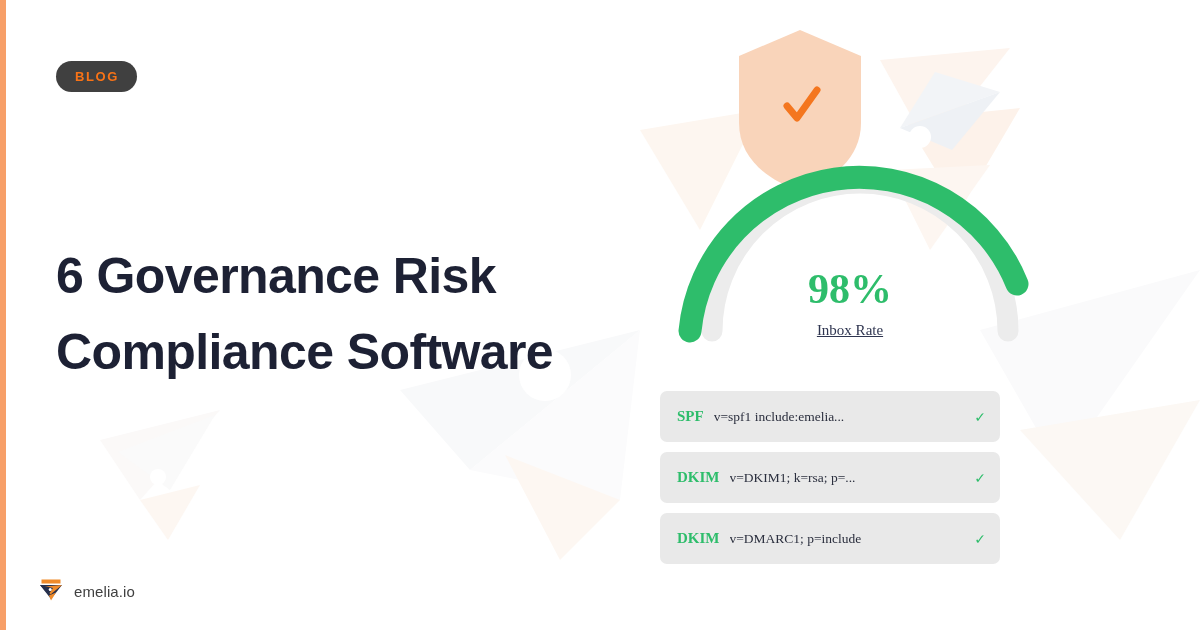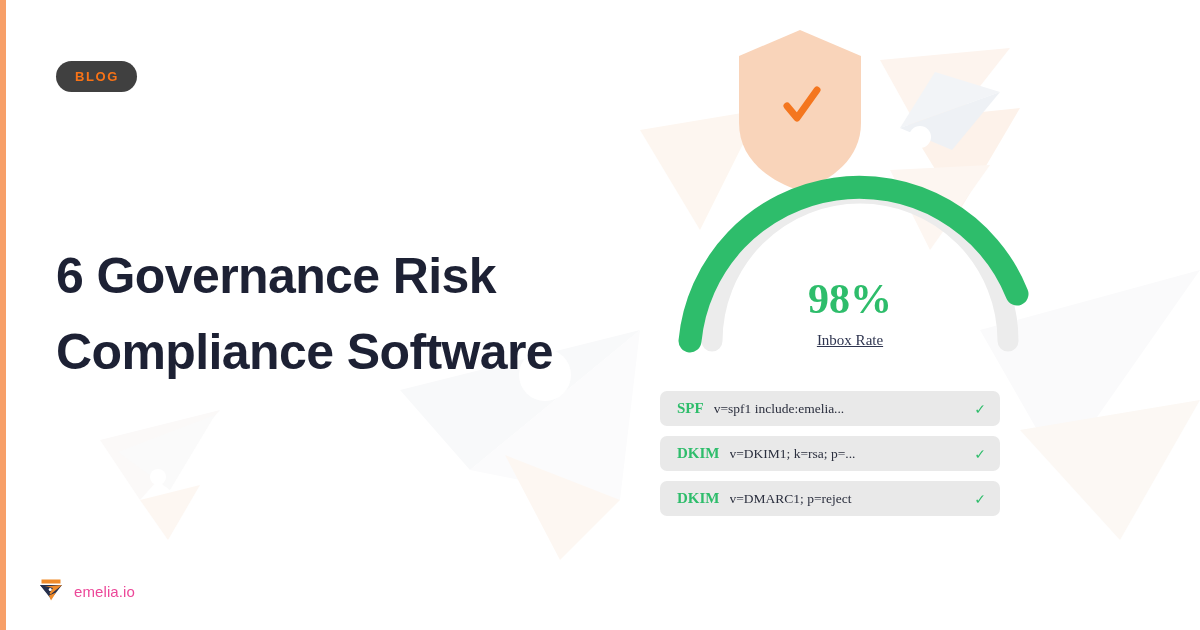--- a/index.html
+++ b/index.html
@@ -80,21 +80,21 @@
     left: 38px;
     top: 578px;
     display: flex;
     align-items: center;
     gap: 10px;
     z-index: 10;
   }
   .brand-logo { width: 26px; height: 26px; display: block; }
   .brand-name {
     font-size: 15px;
-    color: #ec4899;
+    color: #404040;
     letter-spacing: 0.1px;
     text-align: center;
   }
 
   
   .visual {
     position: absolute;
     left: 640px;
     top: 0;
     width: 560px;
@@ -107,21 +107,21 @@
     left: 95px;
     top: 28px;
     width: 130px;
     height: 165px;
   }
   .shield-svg { width: 130px; height: 165px; display: block; }
 
   .gauge-wrap {
     position: absolute;
     left: 20px;
-    top: 126px;
+    top: 116px;
     width: 380px;
     height: 240px;
   }
   .gauge-svg { width: 380px; height: 240px; display: block; }
 
   .gauge-value {
     position: absolute;
     left: 0;
     top: 152px;
     width: 380px;
@@ -150,21 +150,21 @@
     position: absolute;
     left: 20px;
     top: 391px;
     width: 340px;
   }
   .record-row {
     display: flex;
     align-items: center;
     background: #e9e9e9;
     border-radius: 7px;
-    height: 35px;
+    height: 51px;
     padding: 0 14px 0 17px;
     margin-bottom: 10px;
   }
   .record-key {
     font-family: "Liberation Serif", serif;
     font-weight: bold;
     font-size: 15px;
     color: #2ebd6b;
     flex: 0 0 auto;
   }
@@ -265,21 +265,21 @@
       </div>
 
       <div class="record-row">
         <span class="record-key">DKIM</span>
         <span class="record-val">v=DKIM1; k=rsa; p=...</span>
         <span class="record-check">✓</span>
       </div>
 
       <div class="record-row">
         <span class="record-key">DKIM</span>
-        <span class="record-val">v=DMARC1; p=reject</span>
+        <span class="record-val">v=DMARC1; p=include</span>
         <span class="record-check">✓</span>
       </div>
 
     </div>
   </div>
 
   <div class="brand">
     <svg class="brand-logo" viewBox="0 0 26 26" aria-hidden="true">
       <rect x="3.5" y="1.5" width="19" height="4" fill="#f08b2a"></rect>
       <path d="M2 7 L24 7 L13 21 Z" fill="#26304d"></path>

